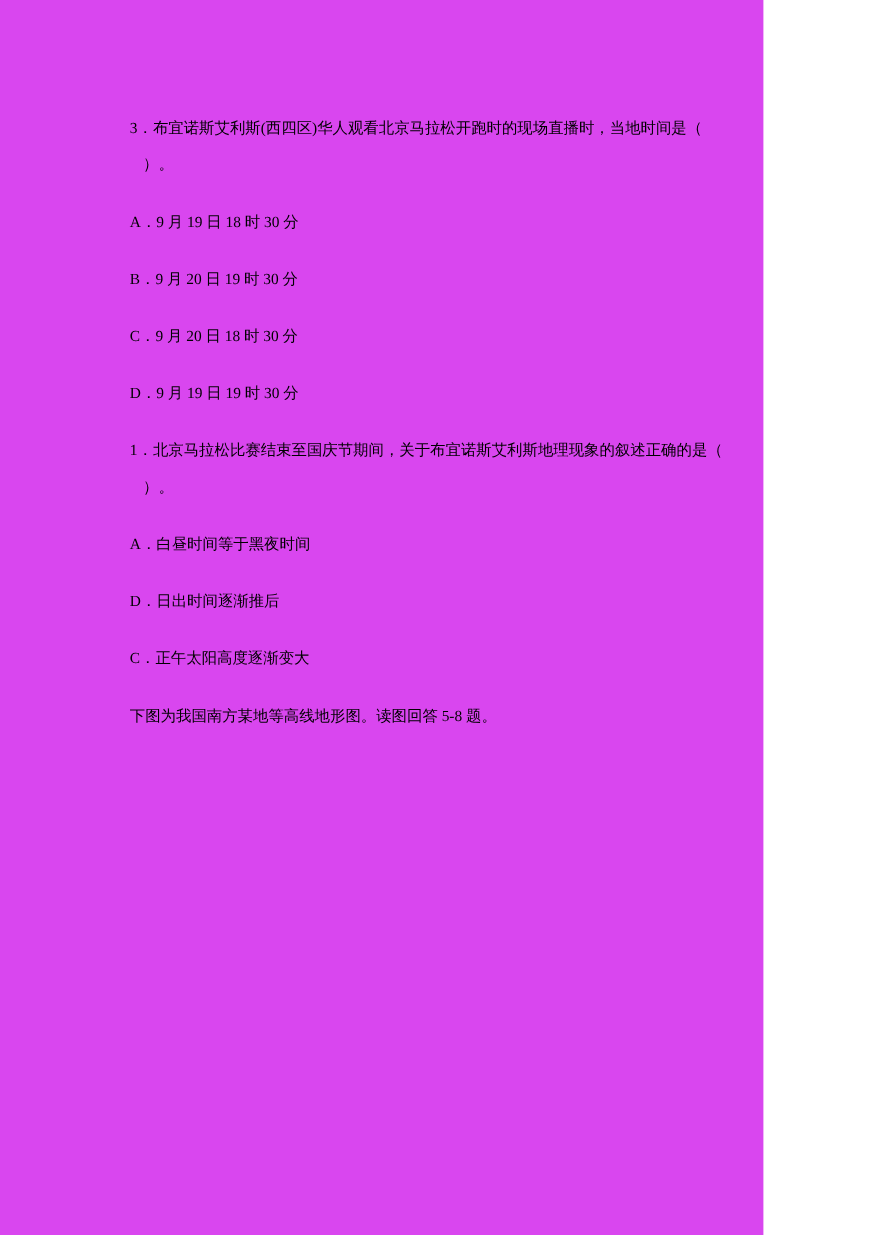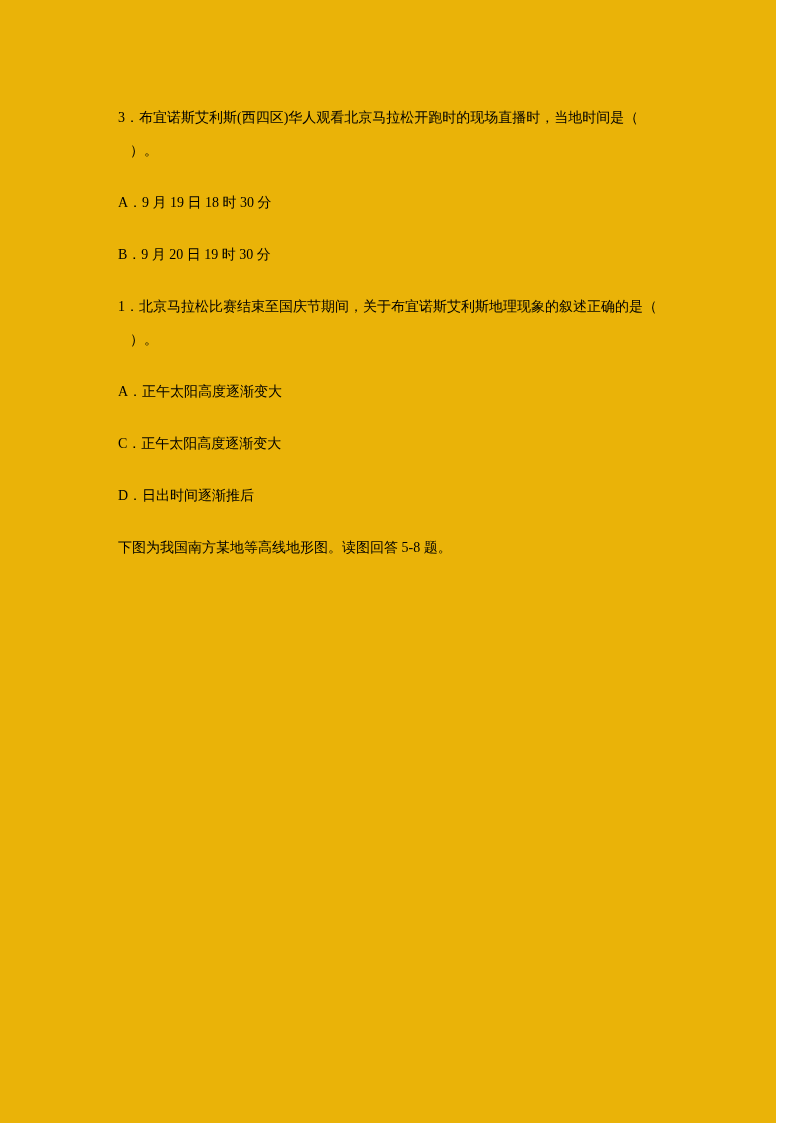--- a/index.html
+++ b/index.html
@@ -2,23 +2,23 @@
 <html><head>
 <meta charset="utf-8">
 <style>
   html, body {
     margin: 0;
     padding: 0;
     background: #ffffff;
   }
   .page {
     position: relative;
-    width: 776px;
+    width: 694px;
     height: 1123px;
-    background: #eab308;
+    background: #d946ef;
     overflow: hidden;
   }
   .content {
     position: absolute;
     top: 101px;
     left: 118px;
     width: 650px;
     font-family: "Liberation Serif", "DejaVu Serif", serif;
     font-size: 14px;
     color: #000000;
@@ -41,26 +41,28 @@
 <div class="page">
   <div class="content">
 
     <div class="para">
       <div class="line">3．布宜诺斯艾利斯(西四区)华人观看北京马拉松开跑时的现场直播时，当地时间是（</div>
       <div class="line cont">）。</div>
     </div>
 
     <div class="para">A．9 月 19 日 18 时 30 分</div>
     <div class="para">B．9 月 20 日 19 时 30 分</div>
+    <div class="para">C．9 月 20 日 18 时 30 分</div>
+    <div class="para">D．9 月 19 日 19 时 30 分</div>
 
     <div class="para">
       <div class="line">1．北京马拉松比赛结束至国庆节期间，关于布宜诺斯艾利斯地理现象的叙述正确的是（</div>
       <div class="line cont">）。</div>
     </div>
 
-    <div class="para">A．正午太阳高度逐渐变大</div>
+    <div class="para">A．白昼时间等于黑夜时间</div>
+    <div class="para">D．日出时间逐渐推后</div>
     <div class="para">C．正午太阳高度逐渐变大</div>
-    <div class="para">D．日出时间逐渐推后</div>
 
     <div class="para">下图为我国南方某地等高线地形图。读图回答 5-8 题。</div>
 
   </div>
 </div>
 
 </body></html>

